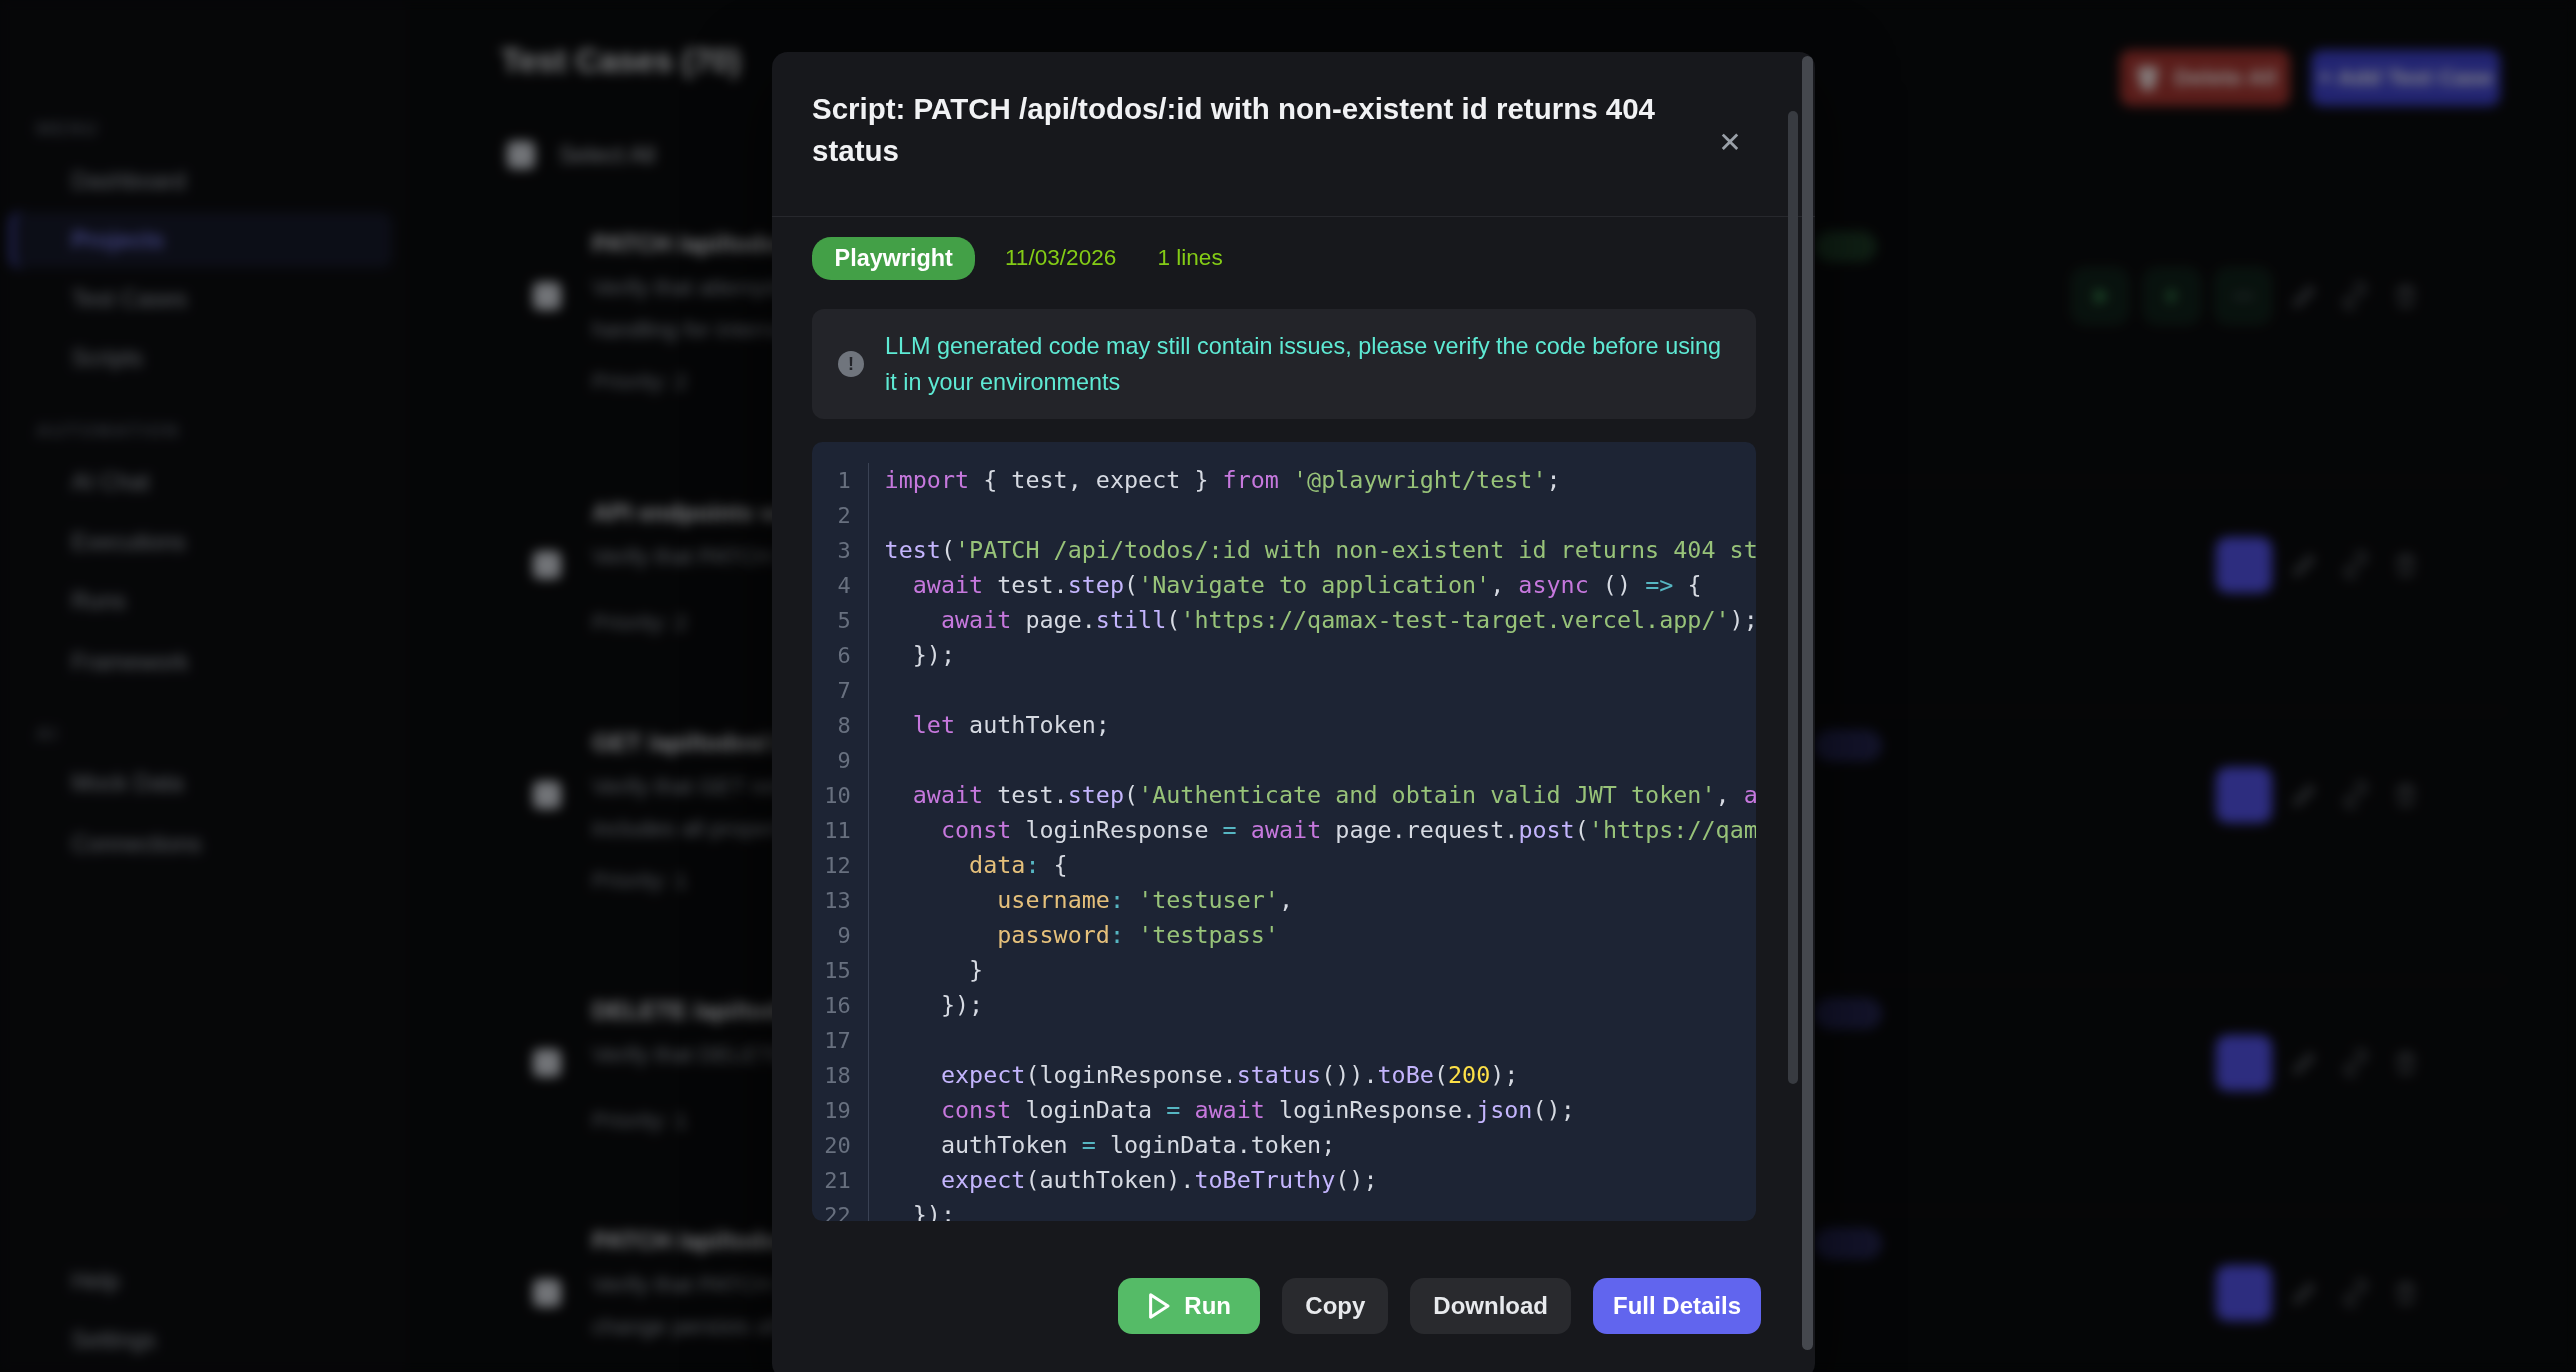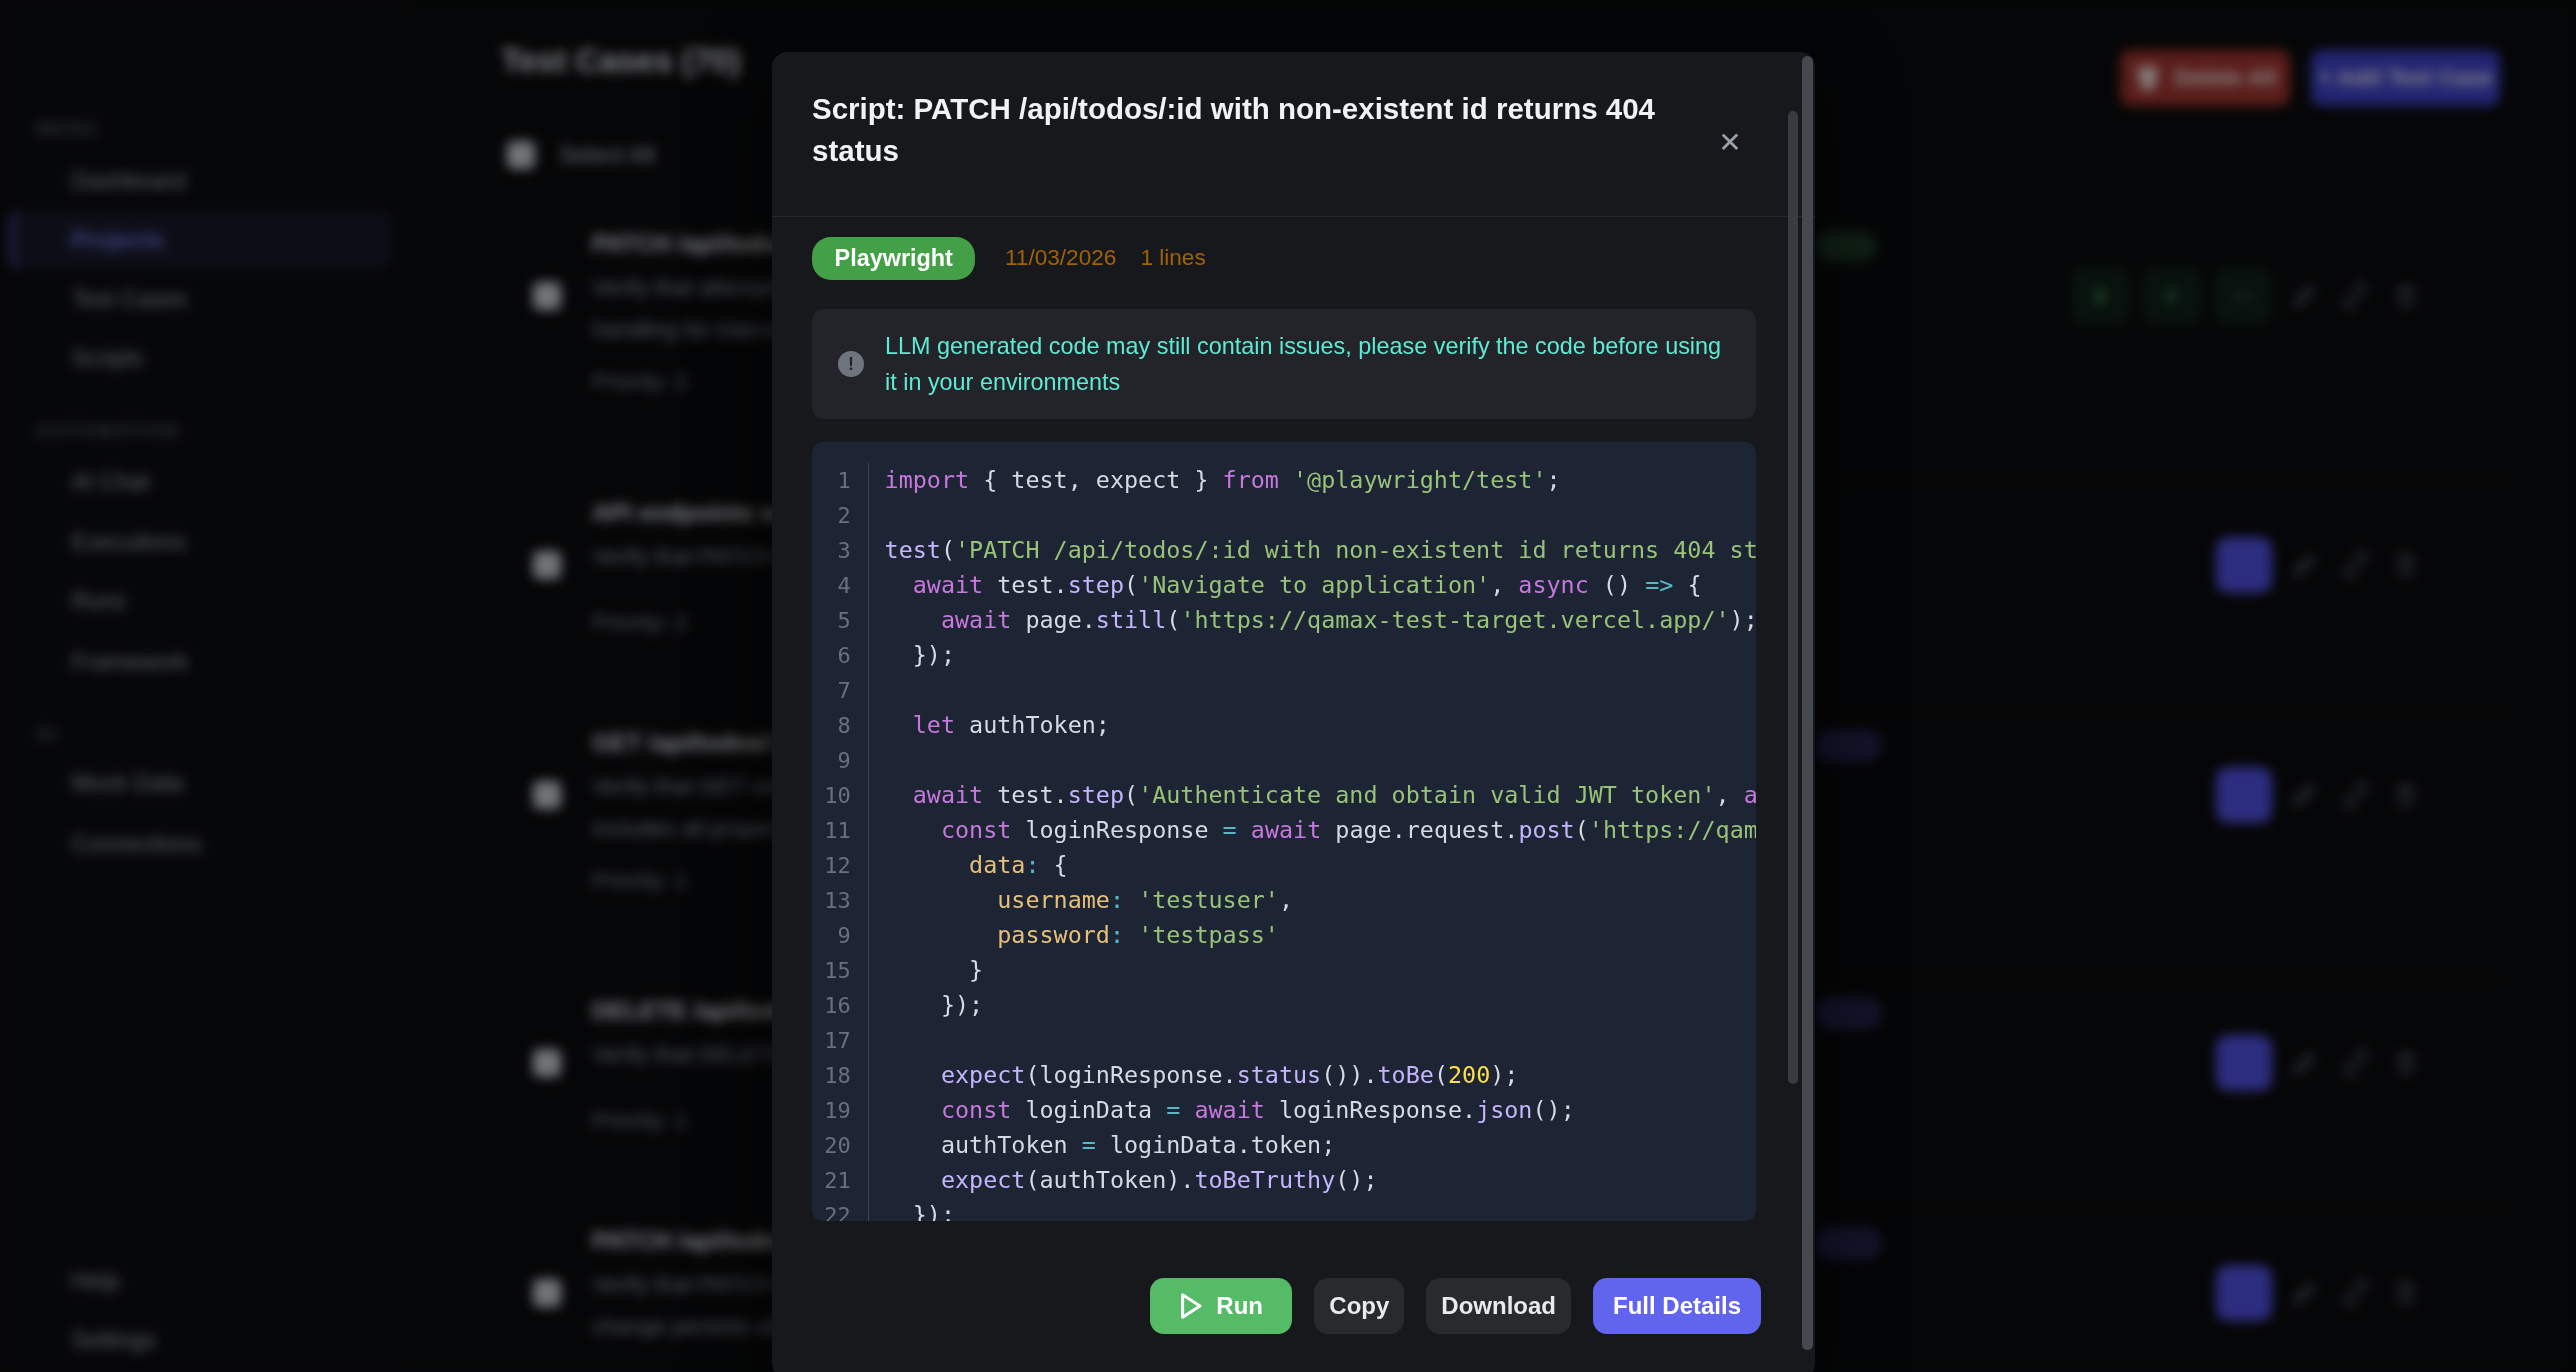--- a/index.html
+++ b/index.html
@@ -43,39 +43,39 @@
   
   .modal{position:absolute;left:772px;top:52px;width:1043px;height:1327px;background:#17181c;
          border-radius:15.6px;box-shadow:0 26px 78px rgba(0,0,0,.65);overflow:hidden;}
   .modal-header{position:relative;height:165px;border-bottom:0.9px solid #27282d;padding:36px 104px 0 40px;}
   .modal-title{font-size:29.5px;line-height:42px;font-weight:700;color:#f1f2f4;max-width:876px;}
   .modal-close{position:absolute;right:66px;top:71px;width:38px;height:38px;display:flex;align-items:center;justify-content:center;
                color:#9aa0a8;font-size:28px;cursor:pointer;}
   .modal-body{position:relative;padding:0 40px;}
   .meta-row{display:flex;align-items:center;margin-top:20px;gap:29.5px;}
   .fw-badge{background:#43a047;color:#fff;font-weight:700;font-size:23.4px;border-radius:19px;padding:7.8px 22.6px;}
-  .meta-text{font-size:22.6px;color:#a16207;display:flex;gap:24px;}
+  .meta-text{font-size:22.6px;color:#84cc16;display:flex;gap:41px;}
   .warn{margin-top:29.5px;width:944px;min-height:95px;background:#232429;border-radius:12px;
         display:flex;align-items:center;gap:21px;padding:19px 26px;}
   .warn-icon{flex:0 0 26px;width:26px;height:26px;border-radius:50%;background:#70757d;color:#232429;
              display:flex;align-items:center;justify-content:center;font-size:18px;font-weight:700;}
   .warn-text{font-size:23.4px;line-height:36px;color:#5eead4;}
   .codebox{margin-top:23.4px;width:944px;height:779px;background:#1d2434;border-radius:10.4px;
            padding:21px 0 0 0;overflow:hidden;}
   .cl{display:flex;height:35px;line-height:35px;font-family:"DejaVu Sans Mono",monospace;font-size:23.4px;white-space:pre;}
   .cl .ln{flex:0 0 56px;text-align:right;padding-right:17.3px;color:#68707f;font-size:22px;}
   .cl .code{border-left:1.7px solid #3a4254;padding-left:15.6px;white-space:pre;overflow:hidden;flex:1;}
   .tk-k{color:#c678dd}.tk-f{color:#c4b5fd}.tk-s{color:#98c379}.tk-p{color:#d6dae2}
   .tk-y{color:#e5c07b}.tk-o{color:#56b6c2}.tk-n{color:#fde047}
   .modal-footer{position:absolute;left:0;right:0;top:1226px;height:101px;display:flex;justify-content:flex-end;
                 align-items:flex-start;gap:22px;padding-right:54px;}
   .fbtn{height:56px;border-radius:14px;display:flex;align-items:center;justify-content:center;
         font-size:24px;font-weight:700;color:#fff;border:none;cursor:pointer;font-family:"Liberation Sans",sans-serif;}
   .fbtn.run{width:142px;background:#55bb67;gap:14px;}
-  .fbtn.plain{background:#292a2e;color:#e8eaed;padding:0 15px;}
+  .fbtn.plain{background:#292a2e;color:#e8eaed;padding:0 23px;}
   .fbtn.details{width:168px;background:#6165ee;}
 
   
   .sb-outer{position:absolute;left:1802px;top:56px;width:11.3px;height:1294px;border-radius:6px;background:#45484e;}
   .sb-inner{position:absolute;left:1788px;top:111px;width:10.4px;height:973px;border-radius:5.2px;background:#383b41;}
 </style>
 </head>
 <body>
 
 <div class="screen">

